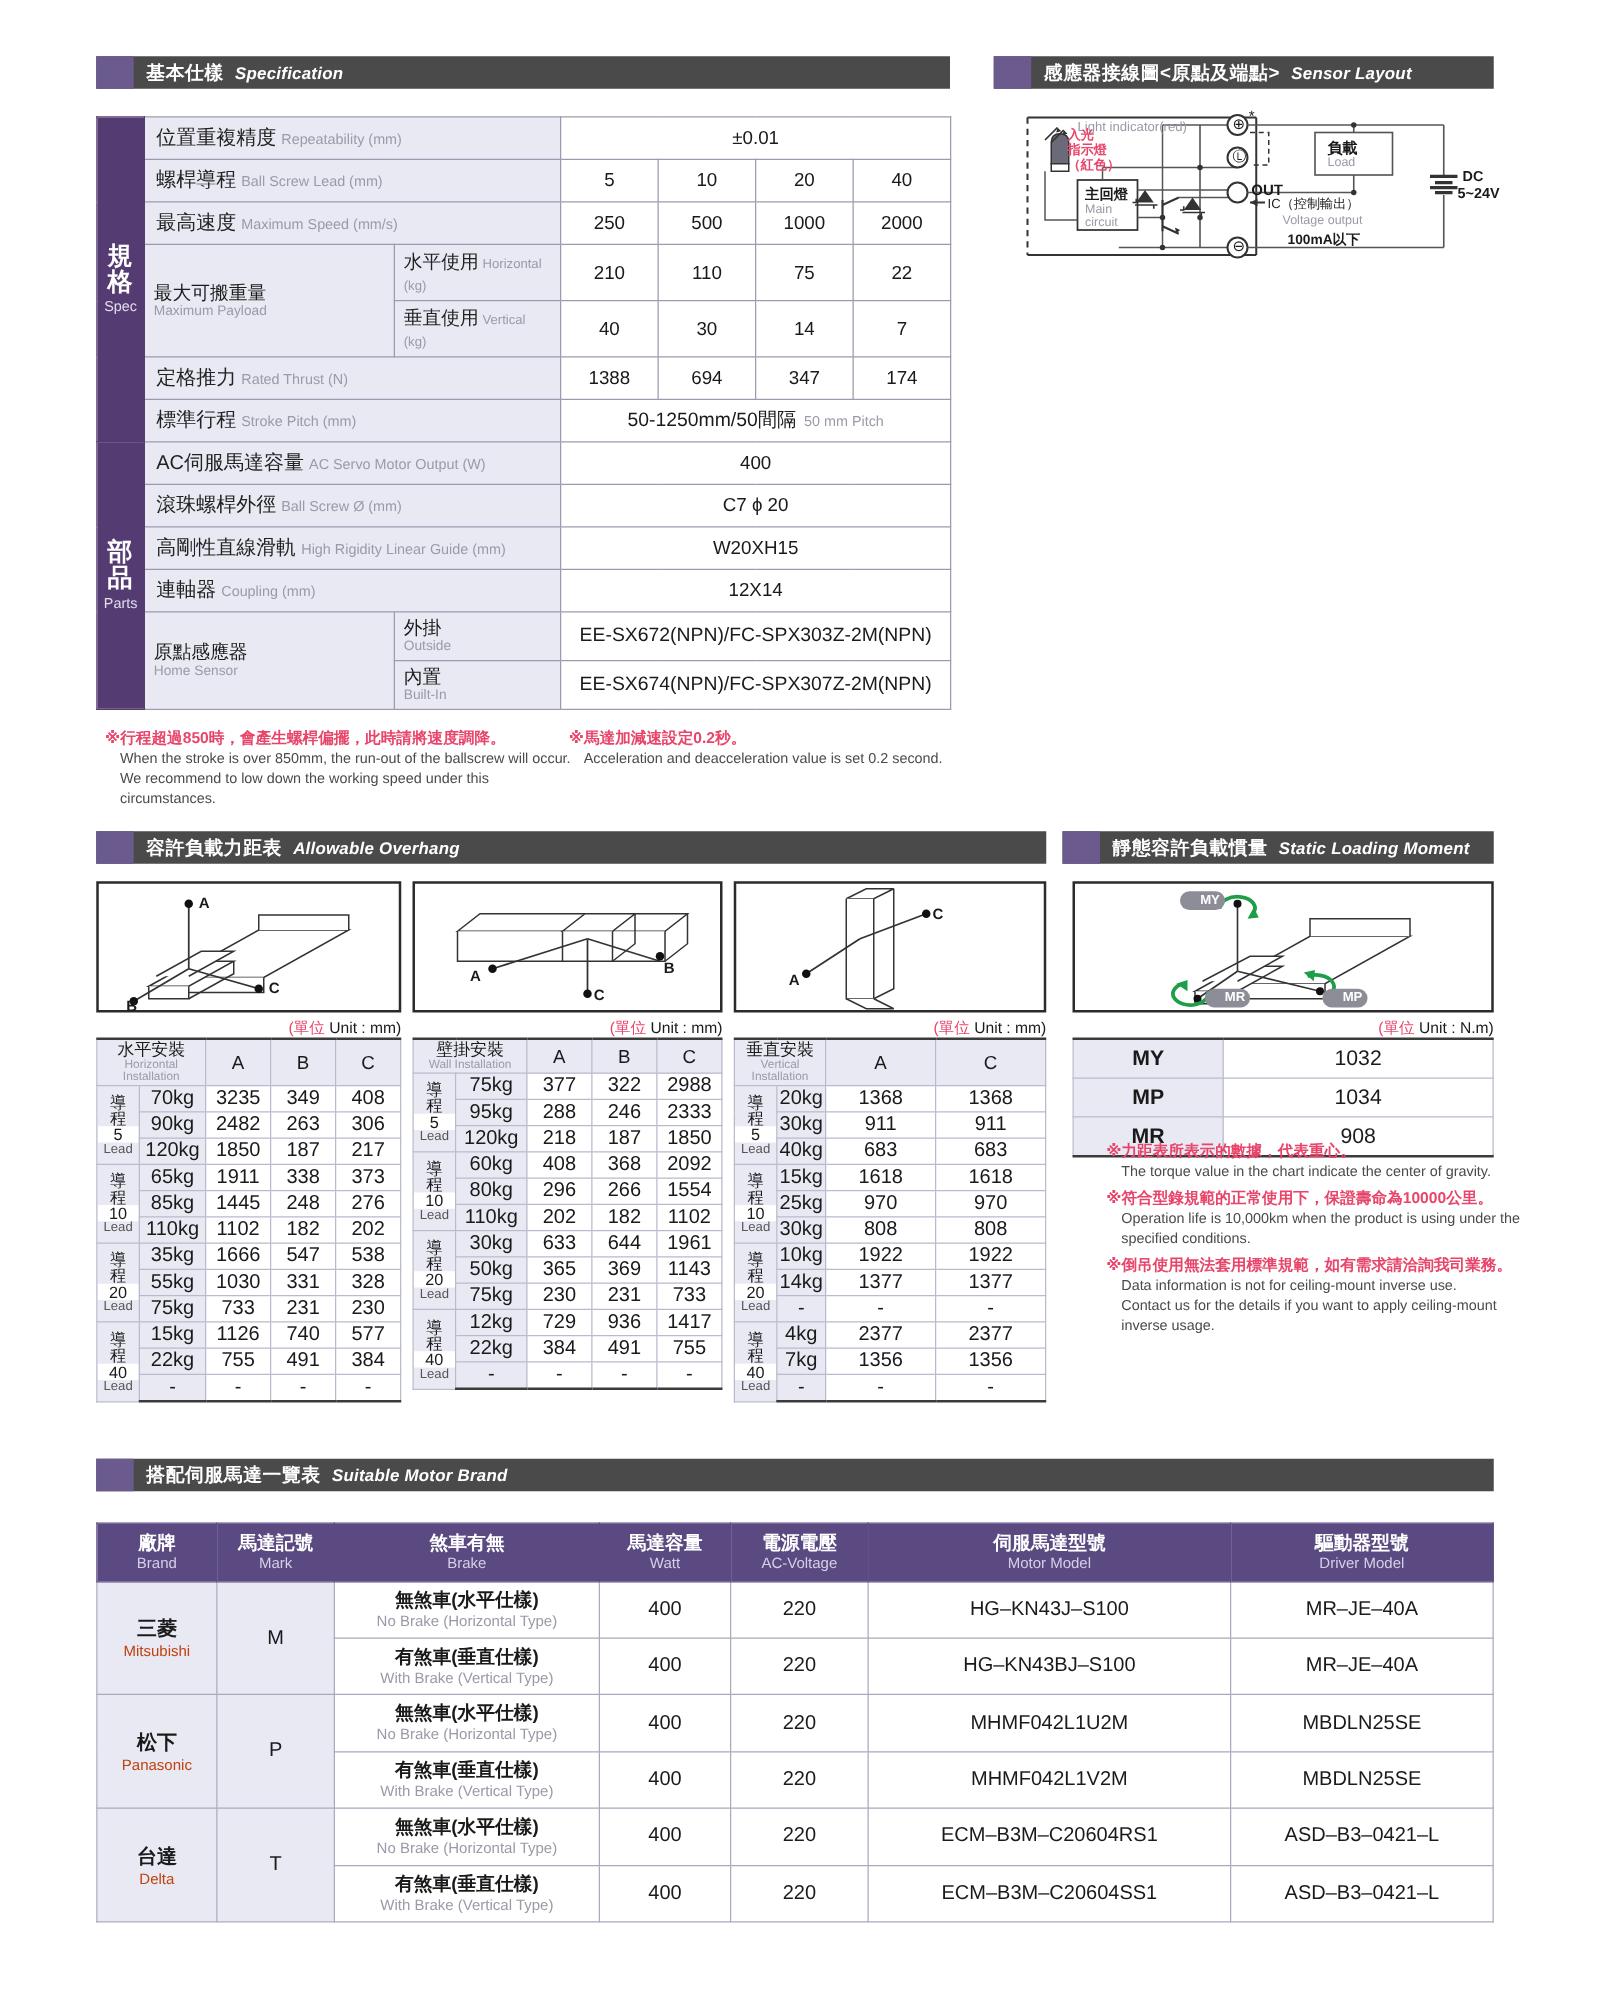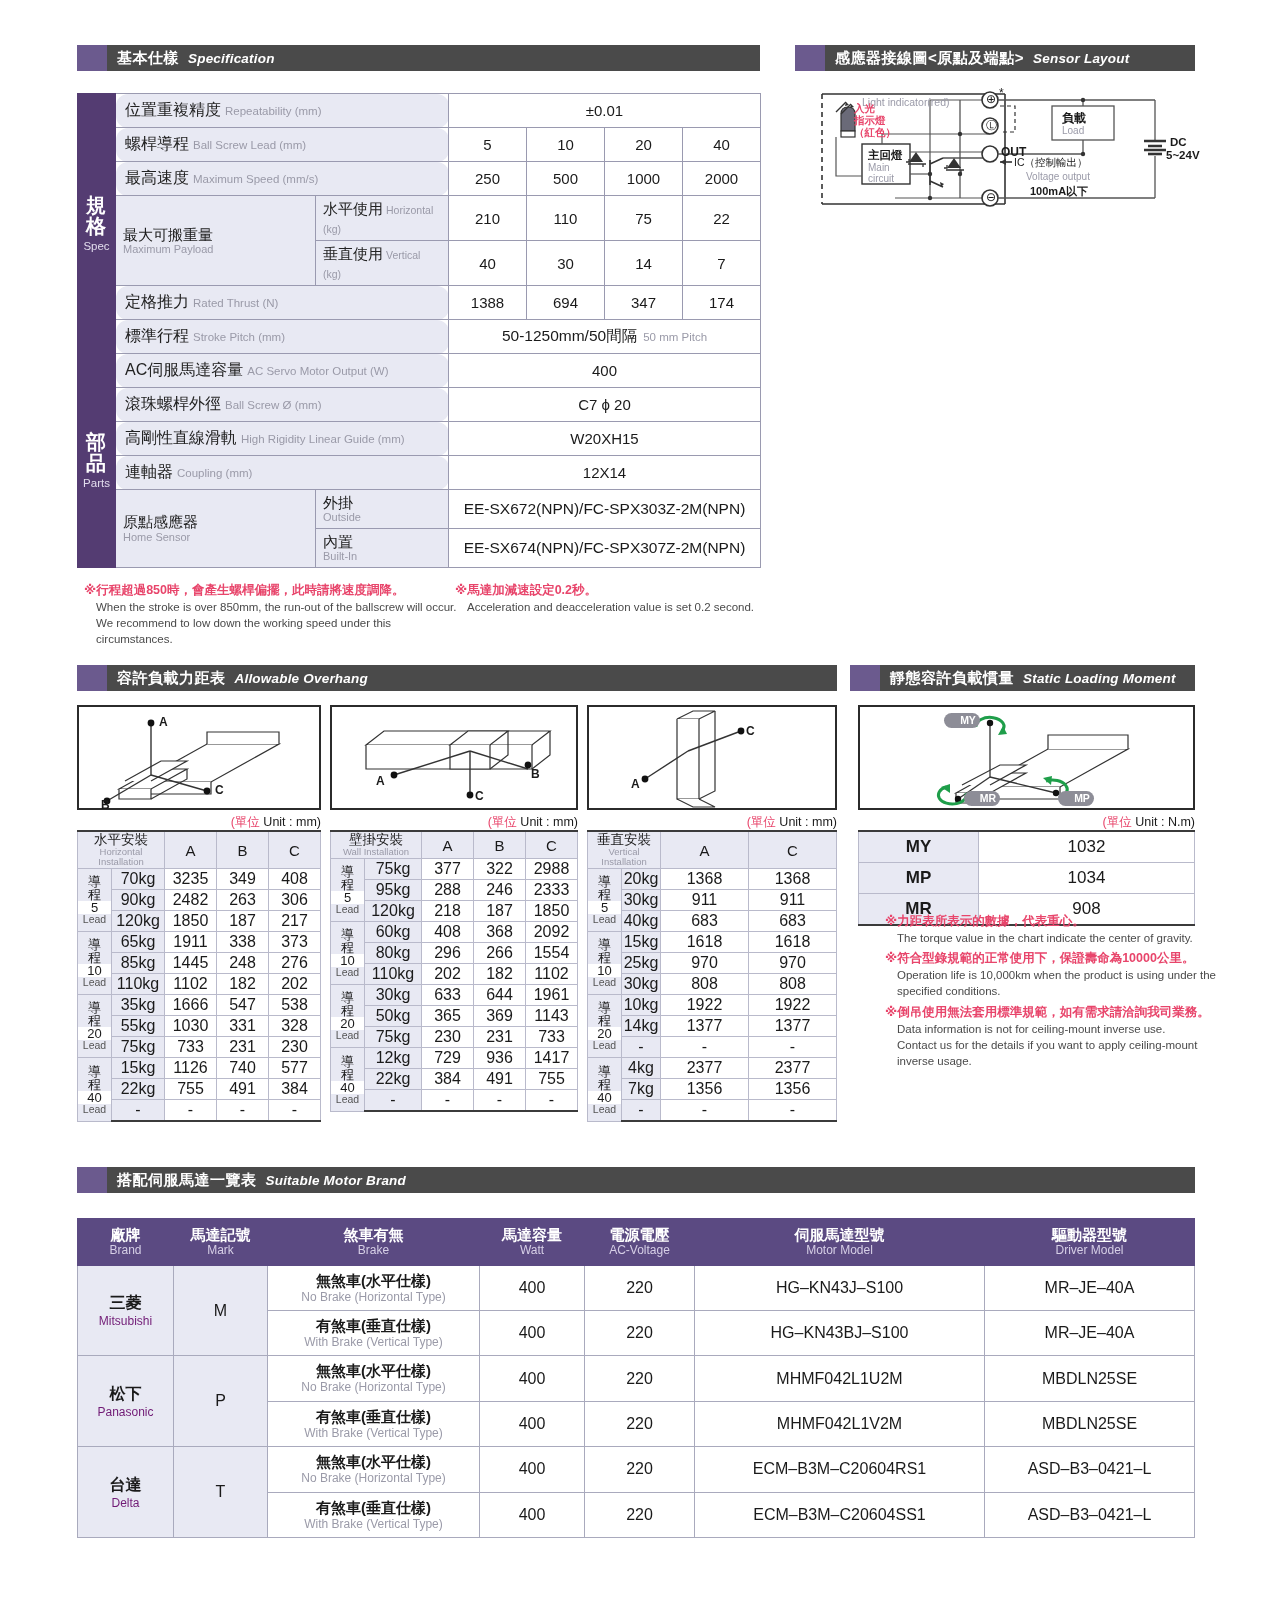--- a/index.html
+++ b/index.html
@@ -35,21 +35,21 @@
 
   .side-band {
     background: #543c72; color: #fff; text-align: center;
     vertical-align: middle; width: 38px;
     border: 1px solid #543c72 !important;
   }
   .side-band .bcn { font-size: 20px; font-weight: bold; line-height: 1.05; letter-spacing: 1px; }
   .side-band .ben { font-size: 11.5px; display: block; margin-top: 3px; color: #e2dced; }
 
   .lbl-cell {
-    background: #e8e9f3; padding: 6px 9px; vertical-align: middle; border-radius: 12px;
+    background: #e8e9f3; padding: 6px 9px; vertical-align: middle;
   }
   .lbl-cell .cn { font-size: 16px; color: #222; }
   .lbl-cell .en { font-size: 11.5px; color: #9a9aa8; margin-left: 4px; }
   .lbl-sub {
     background: #e8e9f3; padding: 4px 7px; vertical-align: middle;
   }
   .lbl-sub .cn { font-size: 15px; color: #222; }
   .lbl-sub .en { font-size: 10.5px; color: #9a9aa8; margin-left: 3px; }
   .lbl-stack { background: #e8e9f3; padding: 4px 7px; vertical-align: middle; line-height: 1.15; }
   .lbl-stack .cn { font-size: 15px; display: block; }
@@ -99,21 +99,21 @@
   .mot-tbl { width: 100%; table-layout: fixed; border-collapse: collapse; }
   .mot-tbl th {
     background: #5b4a82; color: #fff; border: 1px solid #5b4a82;
     padding: 7px 2px; font-weight: normal;
   }
   .mot-tbl th .cn { font-size: 15px; font-weight: bold; display: block; line-height: 1.15; }
   .mot-tbl th .en { font-size: 12px; color: #d6cfe6; display: block; line-height: 1.2; }
   .mot-tbl td { border: 1px solid #a9aabd; text-align: center; vertical-align: middle; font-size: 16px; padding: 6px 6px; }
   .mot-tbl td.brandcell { background: #e8e9f3; }
   .mot-tbl td.brandcell .cn { font-size: 16px; font-weight: bold; display: block; }
-  .mot-tbl td.brandcell .en { font-size: 12px; color: #701a75; display: block; }
+  .mot-tbl td.brandcell .en { font-size: 12px; color: #c2410c; display: block; }
   .mot-tbl td.markcell { background: #e8e9f3; font-size: 16px; }
   .mot-tbl td.brakecell .cn { font-size: 15px; font-weight: bold; display: block; line-height: 1.2; }
   .mot-tbl td.brakecell .en { font-size: 12px; color: #9a9aa8; display: block; line-height: 1.2; }
 
   .pos { position: absolute; }
 </style>
 </head>
 <body>
 
 <div class="page">

